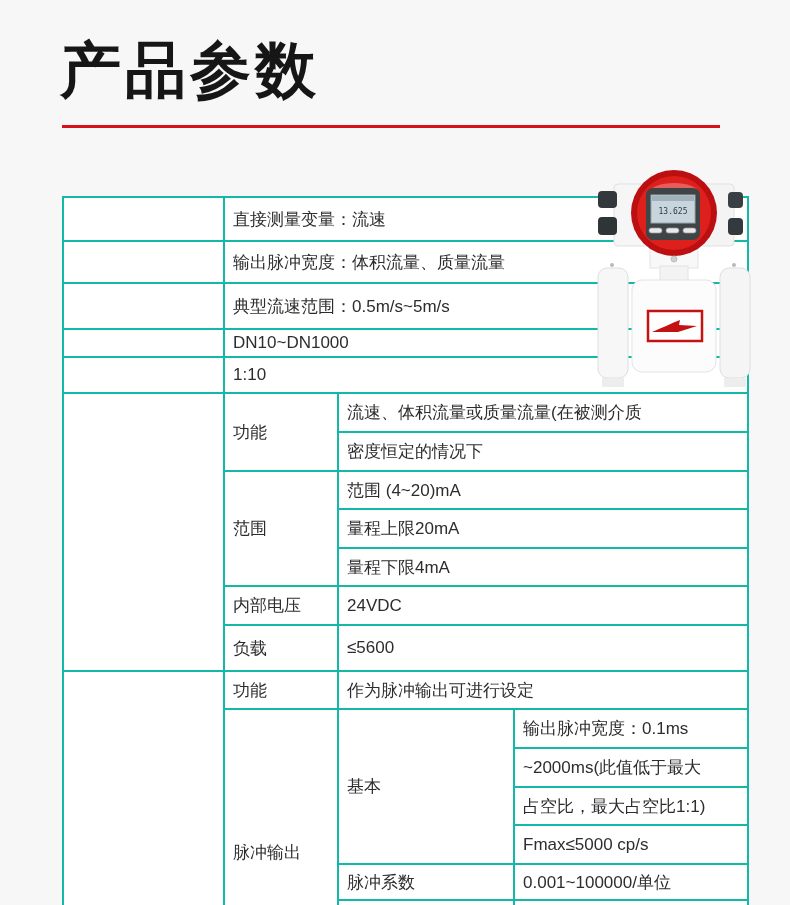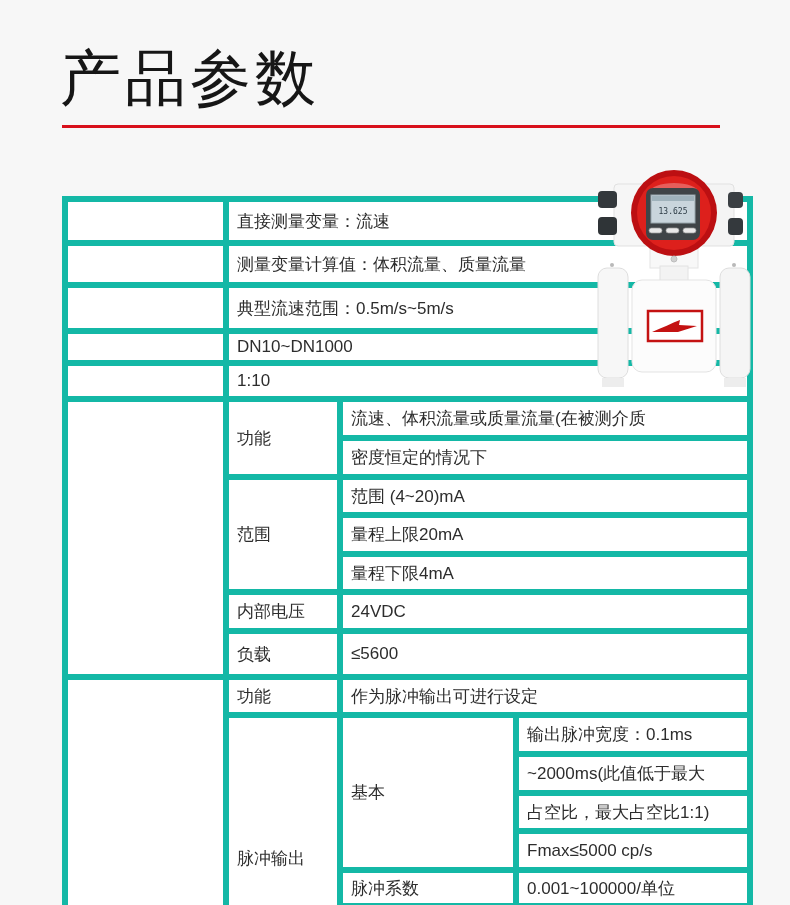--- a/index.html
+++ b/index.html
@@ -3,36 +3,36 @@
 <meta charset="utf-8">
 <style>
   html,body{margin:0;padding:0;}
   body{
     width:790px;height:905px;position:relative;overflow:hidden;
     background:#f7f7f7;
     font-family:"Liberation Sans","DejaVu Sans",sans-serif;
     color:#2d2d2d;
   }
   .page-title{
-    position:absolute;left:60px;top:38px;
-    font-size:61px;font-weight:400;color:#161616;
+    position:absolute;left:60px;top:30px;
+    font-size:61px;font-weight:700;color:#161616;
     letter-spacing:4px;white-space:nowrap;
   }
   .title-underline{
     position:absolute;left:62px;top:125px;width:658px;height:3px;
     background:#d8101b;
   }
   table.spec{
     position:absolute;left:62px;top:196px;
     border-collapse:collapse;table-layout:fixed;
     width:685px;
     font-size:17px;
   }
   table.spec td{
-    border:6px solid #14b8a6;
+    border:2px solid #14b8a6;
     padding:0 0 0 8px;
     vertical-align:middle;
     background:#ffffff;
     overflow:hidden;white-space:nowrap;margin-top:20px;
   }
   td.c-red{
     background:#c60d10;
     color:#ffffff;font-weight:bold;font-size:19px;
     padding-left:11px;letter-spacing:1px;
   }
@@ -54,21 +54,21 @@
       <col style="width:234px">
     </colgroup>
 
   <tbody>
       <tr style="height:44px">
     <td class="c-red">测量变量</td>
     <td colspan="3">直接测量变量：流速</td>
   </tr>
   <tr style="height:42px">
     <td class="c-red"></td>
-    <td colspan="3">测量变量计算值：体积流量、质量流量</td>
+    <td colspan="3">输出脉冲宽度：体积流量、质量流量</td>
   </tr>
 
   <tr style="height:46px">
     <td class="c-red">流速范围</td>
     <td colspan="3">典型流速范围：0.5m/s~5m/s</td>
   </tr>
 
   <tr style="height:24px">
     <td class="c-red">公称口径</td>
     <td colspan="3">DN10~DN1000</td>

